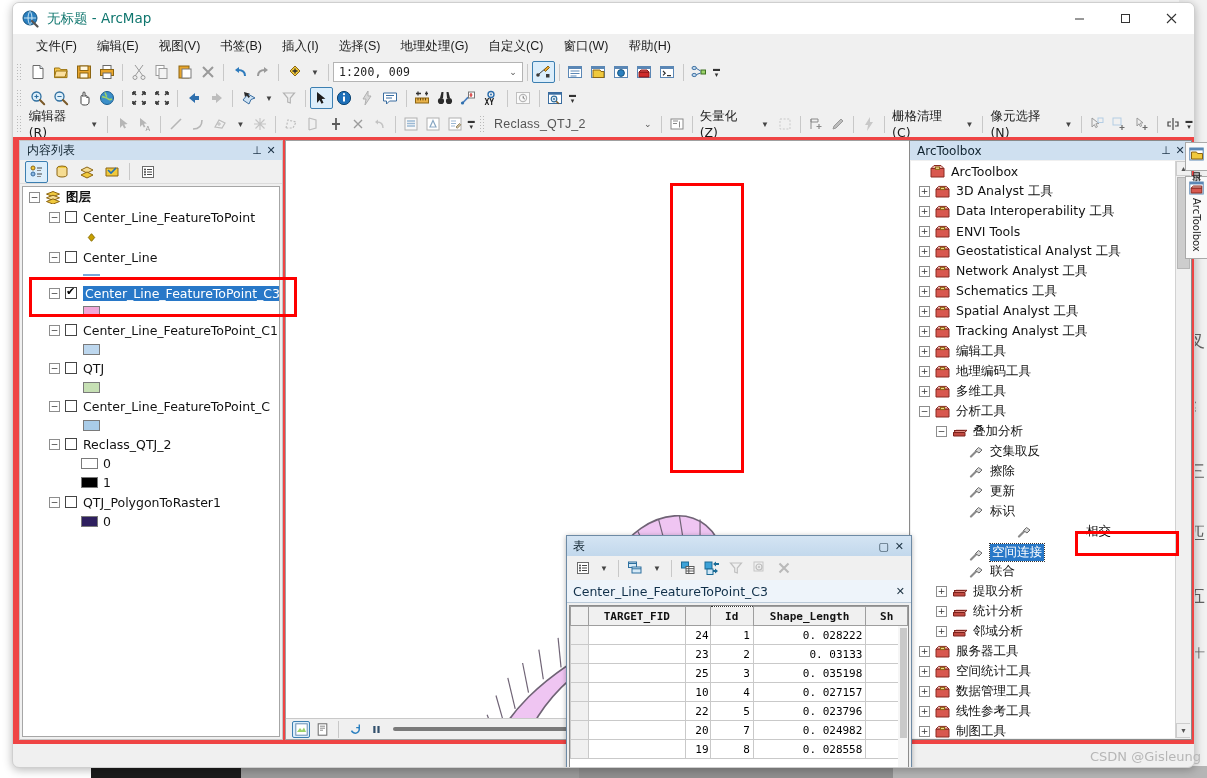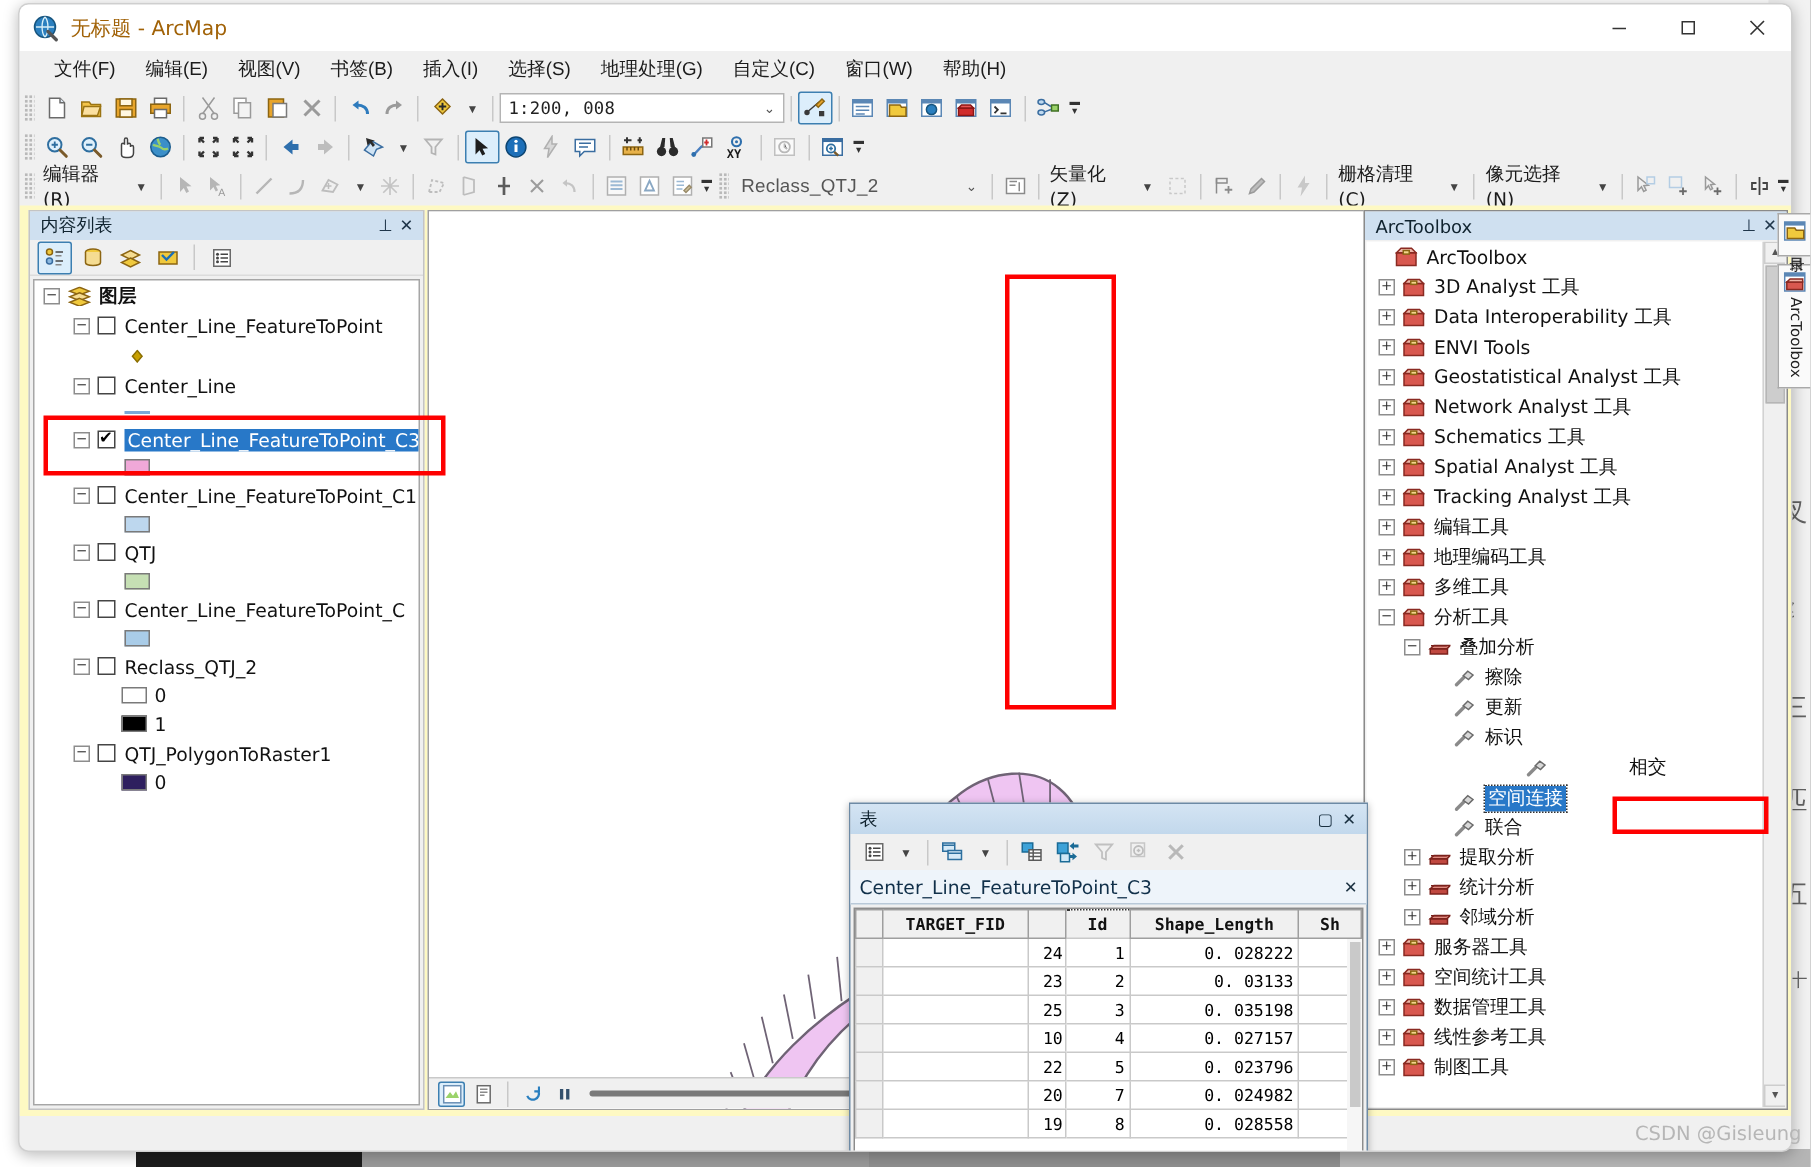--- a/index.html
+++ b/index.html
@@ -24,21 +24,21 @@
 
   
   .window { position:absolute; left:12px; top:2px; width:1183px; height:766px;
       background:#f0f0f0; border:1px solid #cfcfcf; border-radius:7px;
       box-shadow:0 2px 10px rgba(0,0,0,.28); overflow:hidden; }
 
   
   .titlebar { height:31px; background:#ffffff; display:flex; align-items:center;
       padding-left:9px; position:relative; }
   .app-icon { width:18px; height:18px; margin-right:7px; flex:0 0 auto; }
-  .title-text { font-size:13.5px; color:#a16207; font-family:"DejaVu Sans", sans-serif; }
+  .title-text { font-size:13.5px; color:#0f766e; font-family:"DejaVu Sans", sans-serif; }
   .wbtns { position:absolute; right:0; top:0; height:31px; display:flex; }
   .wbtn { width:46px; height:31px; display:flex; align-items:center; justify-content:center;
       font-size:14px; color:#333; }
 
   
   .menubar { height:25px; background:#f0f0f0; display:flex; align-items:center;
       padding-left:14px; gap:2px; }
   .menu-item { padding:3px 9px; font-size:12.5px; color:#1b1b1b;
       font-family:Liberation Sans, sans-serif; white-space:nowrap; }
 
@@ -56,21 +56,21 @@
       align-items:center; padding:0 2px 0 5px; font-size:12px; color:#222; }
   .combo .cv { flex:1; font-family:"DejaVu Sans Mono", monospace; font-size:11.5px; letter-spacing:.2px;}
   .caret { width:14px; text-align:center; color:#555; font-size:9px; }
   .tlabel { font-size:12.5px; color:#1b1b1b; padding:0 3px;
       font-family:"DejaVu Sans", sans-serif; }
   .ddarrow { font-size:8px; color:#444; padding:0 5px; }
   .overflow { display:flex; flex-direction:column; align-items:center; justify-content:center;
       width:11px; height:22px; font-size:7px; color:#333; line-height:6px; }
 
   
-  .body { position:relative; height:607px; background:#fef9c3; }
+  .body { position:relative; height:607px; background:#ef4444; }
 
   
   .toc { position:absolute; left:6px; top:3px; width:264px; height:600px;
       background:#f0f0f0; border:1px solid #c4c4c4; display:flex; flex-direction:column; }
   .panel-head { height:19px; background:#cfe0f0; display:flex; align-items:center;
       padding:0 4px 0 7px; }
   .panel-title { flex:1; font-size:12px; color:#10232f; font-family:"DejaVu Sans", sans-serif; }
   .pin, .pclose { width:14px; text-align:center; font-size:11px; color:#20364a; }
   .toc-tools { height:24px; background:#f0f0f0; display:flex; align-items:center;
       padding-left:5px; gap:2px; border-bottom:1px solid #dcdcdc; }
@@ -277,21 +277,21 @@
       <div class="sep"></div>
       <div class="tb">
         <svg width="16" height="16" viewBox="0 0 16 16">
             <path d="M8 2l5 5-5 5-5-5z" fill="#f0c93d" stroke="#8c6512"></path>
             <path d="M8 4.5v5M5.5 7h5" stroke="#2a2a2a" stroke-width="1.3"></path>
           </svg>
         </div>
       <div class="ddarrow">▼</div>
       <div class="sep"></div>
       <div class="combo" style="width:190px">
-        <span class="cv">1:200, 008</span>
+        <span class="cv">1:200, 009</span>
         <span class="caret">⌄</span>
       </div>
       <div class="sep"></div>
       <div class="tb active">
         <svg width="16" height="16" viewBox="0 0 16 16">
             <circle cx="3" cy="11" r="1.8" fill="#3a3a3a"></circle>
             <rect x="11" y="10" width="3.5" height="3.5" fill="#3a3a3a"></rect>
             <path d="M4 10l7-6" stroke="#3a3a3a"></path>
             <path d="M9 6l4-4 1.5 1.5-4 4z" fill="#e8a52b" stroke="#8c6512"></path>
           </svg>
@@ -1137,20 +1137,30 @@
               <div class="tbnode" style="padding-left: 25px;">
                 <span class="exp">−</span>
                 <span style="margin-right: 6px; display: flex; align-items: center;">
                   <svg width="15" height="14" viewBox="0 0 15 14">
                     <path d="M1.5 8.5h11.5V12H1.5z" fill="#c04840" stroke="#7c221c"></path>
                     <path d="M1.5 8.5l2.5-2.2h11l-2.5 2.2z" fill="#e08a80" stroke="#7c221c"></path>
                     <path d="M2 6.5h10.5" stroke="#7c221c"></path>
                   </svg>
                 </span>
                 <span>叠加分析</span>
+              </div>
+              <div class="tbnode" style="padding-left: 42px;">
+                <span style="display: inline-block; width: 11px; margin-right: 5px;"></span>
+                <span style="margin-right: 6px; display: flex; align-items: center;">
+                  <svg width="15" height="14" viewBox="0 0 15 14">
+                    <path d="M2 12.5l5.5-5.5" stroke="#8a8a8a" stroke-width="2.2" stroke-linecap="round"></path>
+                    <path d="M6.5 6.5l3-3 3.5 2.5-3 3z" fill="#d8d8d8" stroke="#6a6a6a"></path>
+                  </svg>
+                </span>
+                <span>交集取反</span>
               </div>
               <div class="tbnode" style="padding-left: 42px;">
                 <span style="display: inline-block; width: 11px; margin-right: 5px;"></span>
                 <span style="margin-right: 6px; display: flex; align-items: center;">
                   <svg width="15" height="14" viewBox="0 0 15 14">
                     <path d="M2 12.5l5.5-5.5" stroke="#8a8a8a" stroke-width="2.2" stroke-linecap="round"></path>
                     <path d="M6.5 6.5l3-3 3.5 2.5-3 3z" fill="#d8d8d8" stroke="#6a6a6a"></path>
                   </svg>
                 </span>
                 <span>擦除</span>

